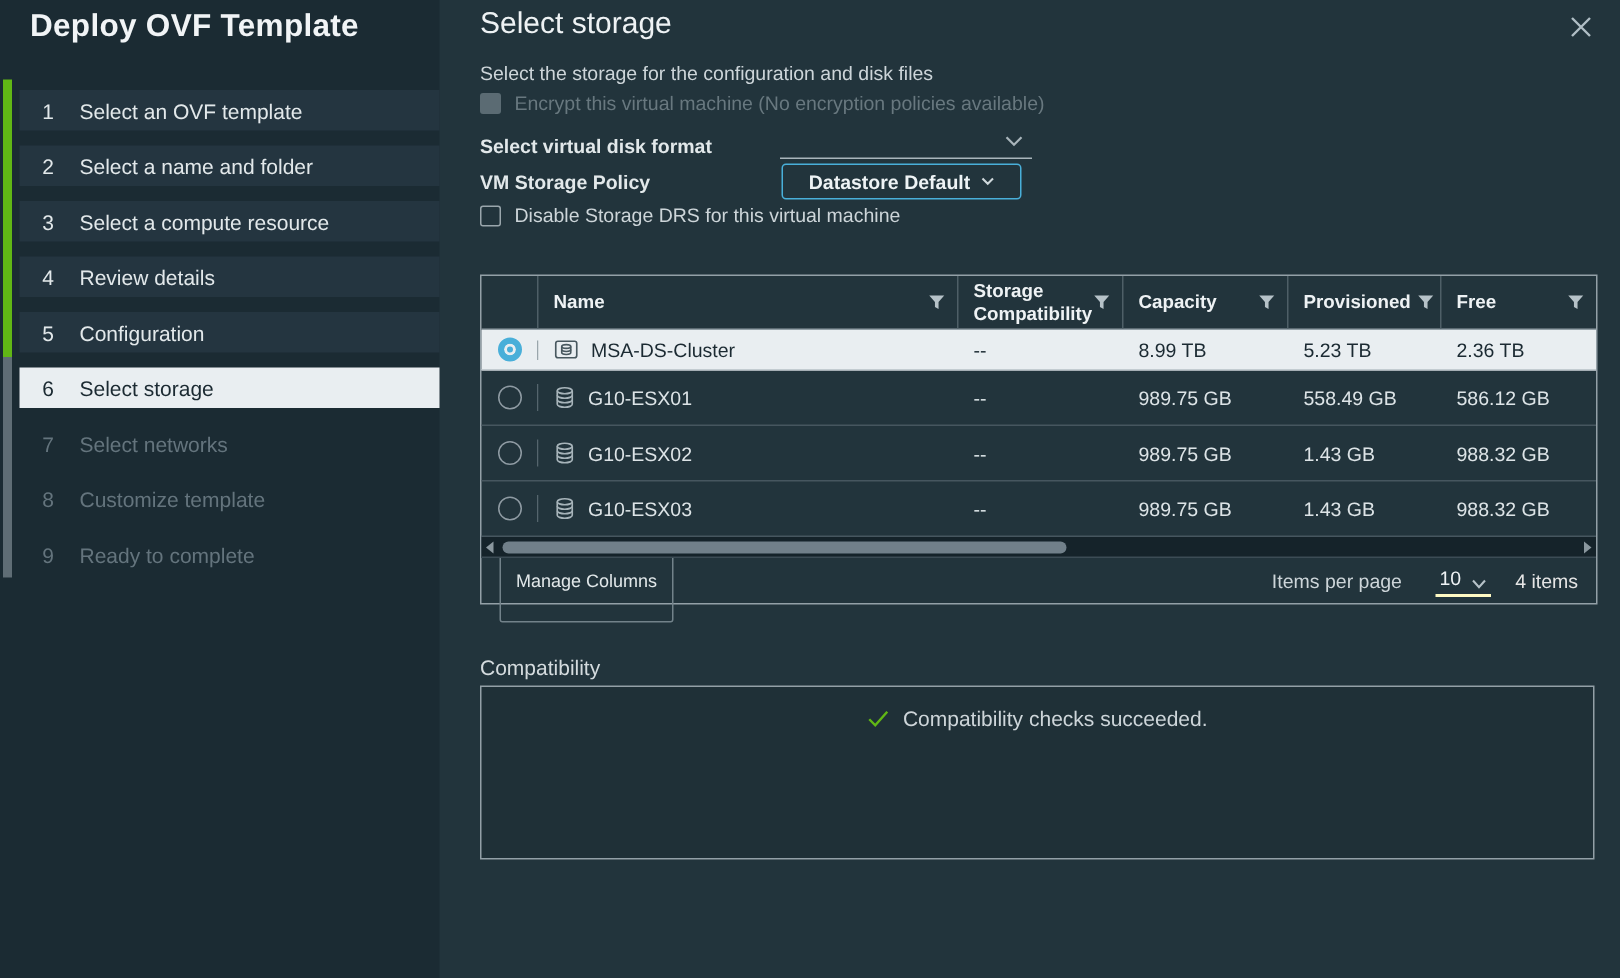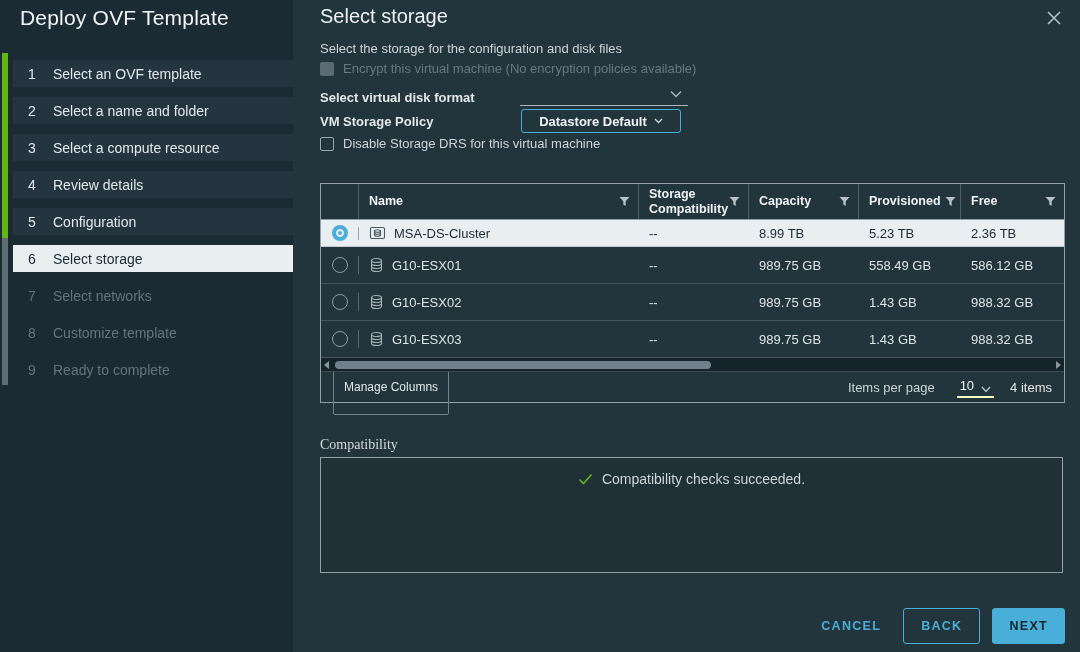--- a/index.html
+++ b/index.html
@@ -5,21 +5,21 @@
   * { margin:0; padding:0; box-sizing:border-box; }
   html,body { width:1080px; height:652px; }
   body {
     position:relative; overflow:hidden;
     background:#22343c;
     font-family:"Liberation Sans", sans-serif;
     color:#dde4e7;
   }
   
   .sidebar { position:absolute; left:0; top:0; width:293px; height:652px; background:#1b2b33; }
-  .sidebar-title { position:absolute; left:20px; top:6px; font-size:21px; font-weight:400; color:#f1f4f6; letter-spacing:.2px; }
+  .sidebar-title { position:absolute; left:20px; top:6px; font-size:21px; font-weight:700; color:#f1f4f6; letter-spacing:.2px; }
   .rail { position:absolute; left:2px; width:6px; }
   .rail.done { top:53px; height:185px; background:#61b715; }
   .rail.todo { top:238px; height:147px; background:#5f6d75; }
   .step { position:absolute; left:13px; width:280px; height:27px; display:flex; align-items:center;
           font-size:14px; color:#e2e8ea; cursor:pointer; }
   .step.done   { background:#243540; }
   .step.active { background:#e9eef1; color:#1b2a32; }
   .step.todo   { color:#64747d; }
   .step-num { width:20px; text-align:center; margin-left:9px; margin-right:11px; flex:none; }
   
@@ -73,21 +73,21 @@
   .arr.right { right:3px; border-left:5px solid #8a979e; }
   .g-footer { height:30px; display:flex; align-items:center; padding:0 12px 0 12px; font-size:13px; color:#cdd5d9; }
   .manage-btn { border:1px solid #72828a; border-radius:2px; padding:20px 10px; font-size:12px;
                 color:#e2e8ea; background:transparent; cursor:pointer; font-family:inherit; }
   .footer-right { margin-left:auto; display:flex; align-items:center; }
   .ipp-label { margin-right:22px; }
   .ipp-select { display:flex; align-items:flex-end; gap:7px; border-bottom:2px solid #fef9c3;
                 padding:1px 3px 3px 3px; color:#eef2f4; cursor:pointer; }
   .total-items { margin-left:16px; color:#e5e5e5; }
   
-  .compat-label { position:absolute; left:27px; top:437px; font-size:14px; color:#d4dbde;font-family:Liberation Serif, serif; }
+  .compat-label { position:absolute; left:27px; top:437px; font-size:14px; color:#d4dbde; }
   .compat-box { position:absolute; left:27px; top:457px; width:743px; height:116px;
                 border:1px solid #93a0a7; background:rgba(0,0,0,0.07); }
   .compat-msg { display:flex; align-items:center; gap:9px; padding:13px 14px; font-size:14px; color:#cdd5d9;justify-content:center; }
   
   .actions { position:absolute; right:15px; bottom:8px; display:flex; align-items:center; }
   .actions button { font-family:inherit; font-weight:bold; font-size:12.5px; letter-spacing:1.3px; cursor:pointer; }
   .btn-cancel { color:#49afd9; background:none; border:none; margin-right:22px; }
   .btn-back { border:1px solid #49afd9; color:#49afd9; background:transparent; border-radius:3px;
               padding:10px 17px; margin-right:12px; }
   .btn-next { background:#49afd9; color:#16262e; border:1px solid #49afd9; border-radius:3px; padding:10px 16px; }
@@ -366,18 +366,13 @@
     <div class="compat-msg">
       <span style="line-height:0">
         <svg width="15" height="12" viewBox="0 0 15 12">
             <path d="M1.5 6.5 L5.5 10.5 L13.5 1.5" fill="none" stroke="#61b715" stroke-width="1.6"></path>
           </svg>
       </span>
       <span>Compatibility checks succeeded.</span>
     </div>
   </div>
 
-  <div class="actions">
-    <button class="btn-cancel">CANCEL</button>
-    <button class="btn-back">BACK</button>
-    <button class="btn-next">NEXT</button>
-  </div>
 </div>
 
 </body></html>

